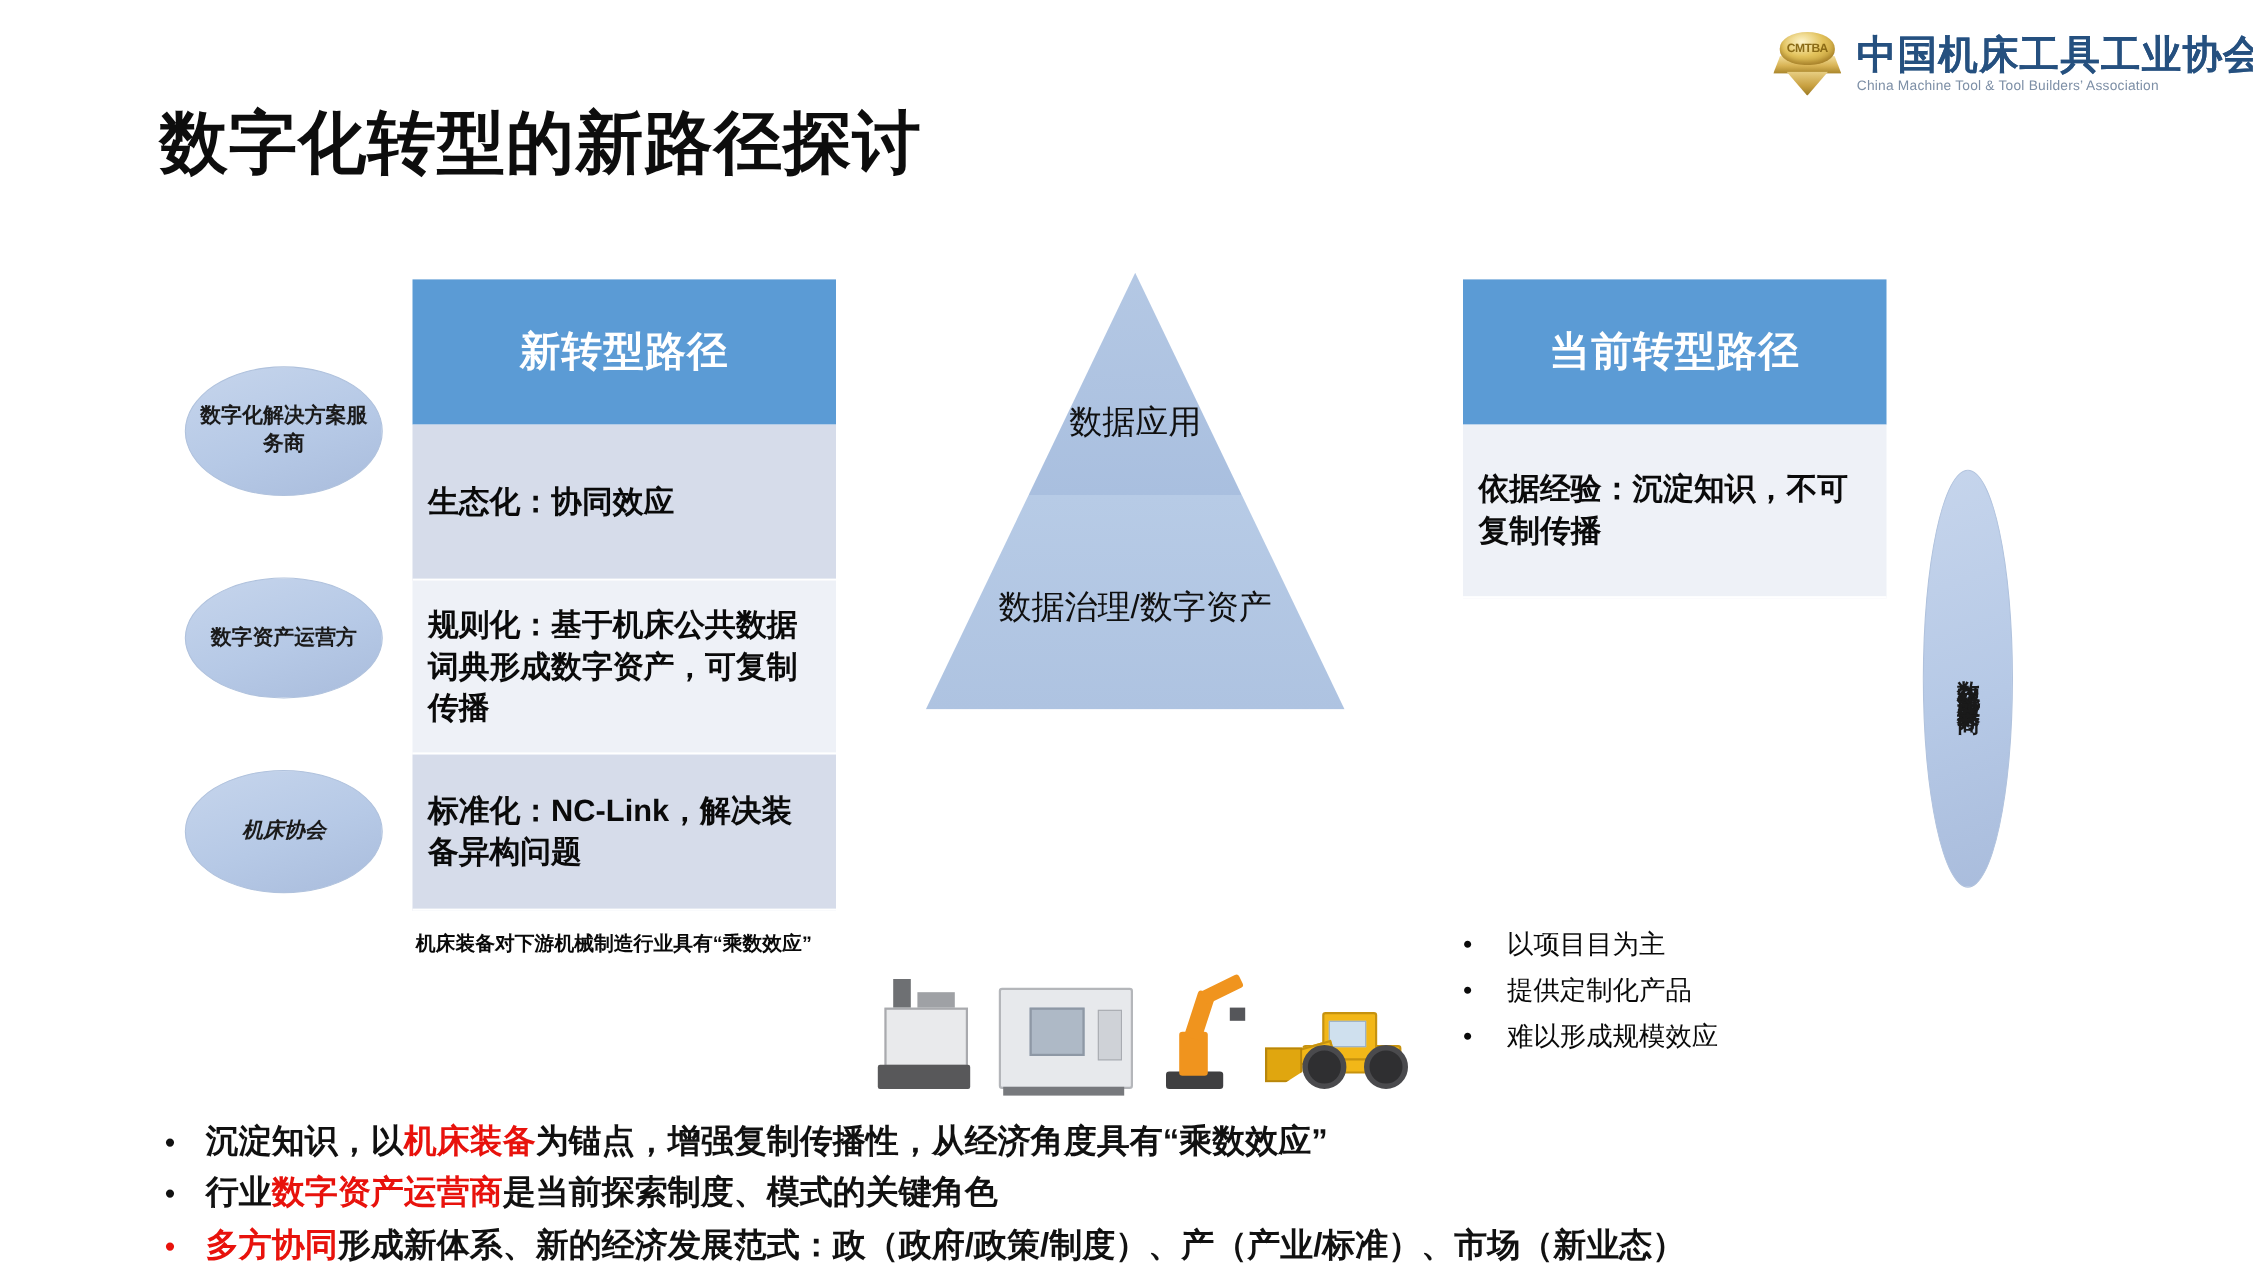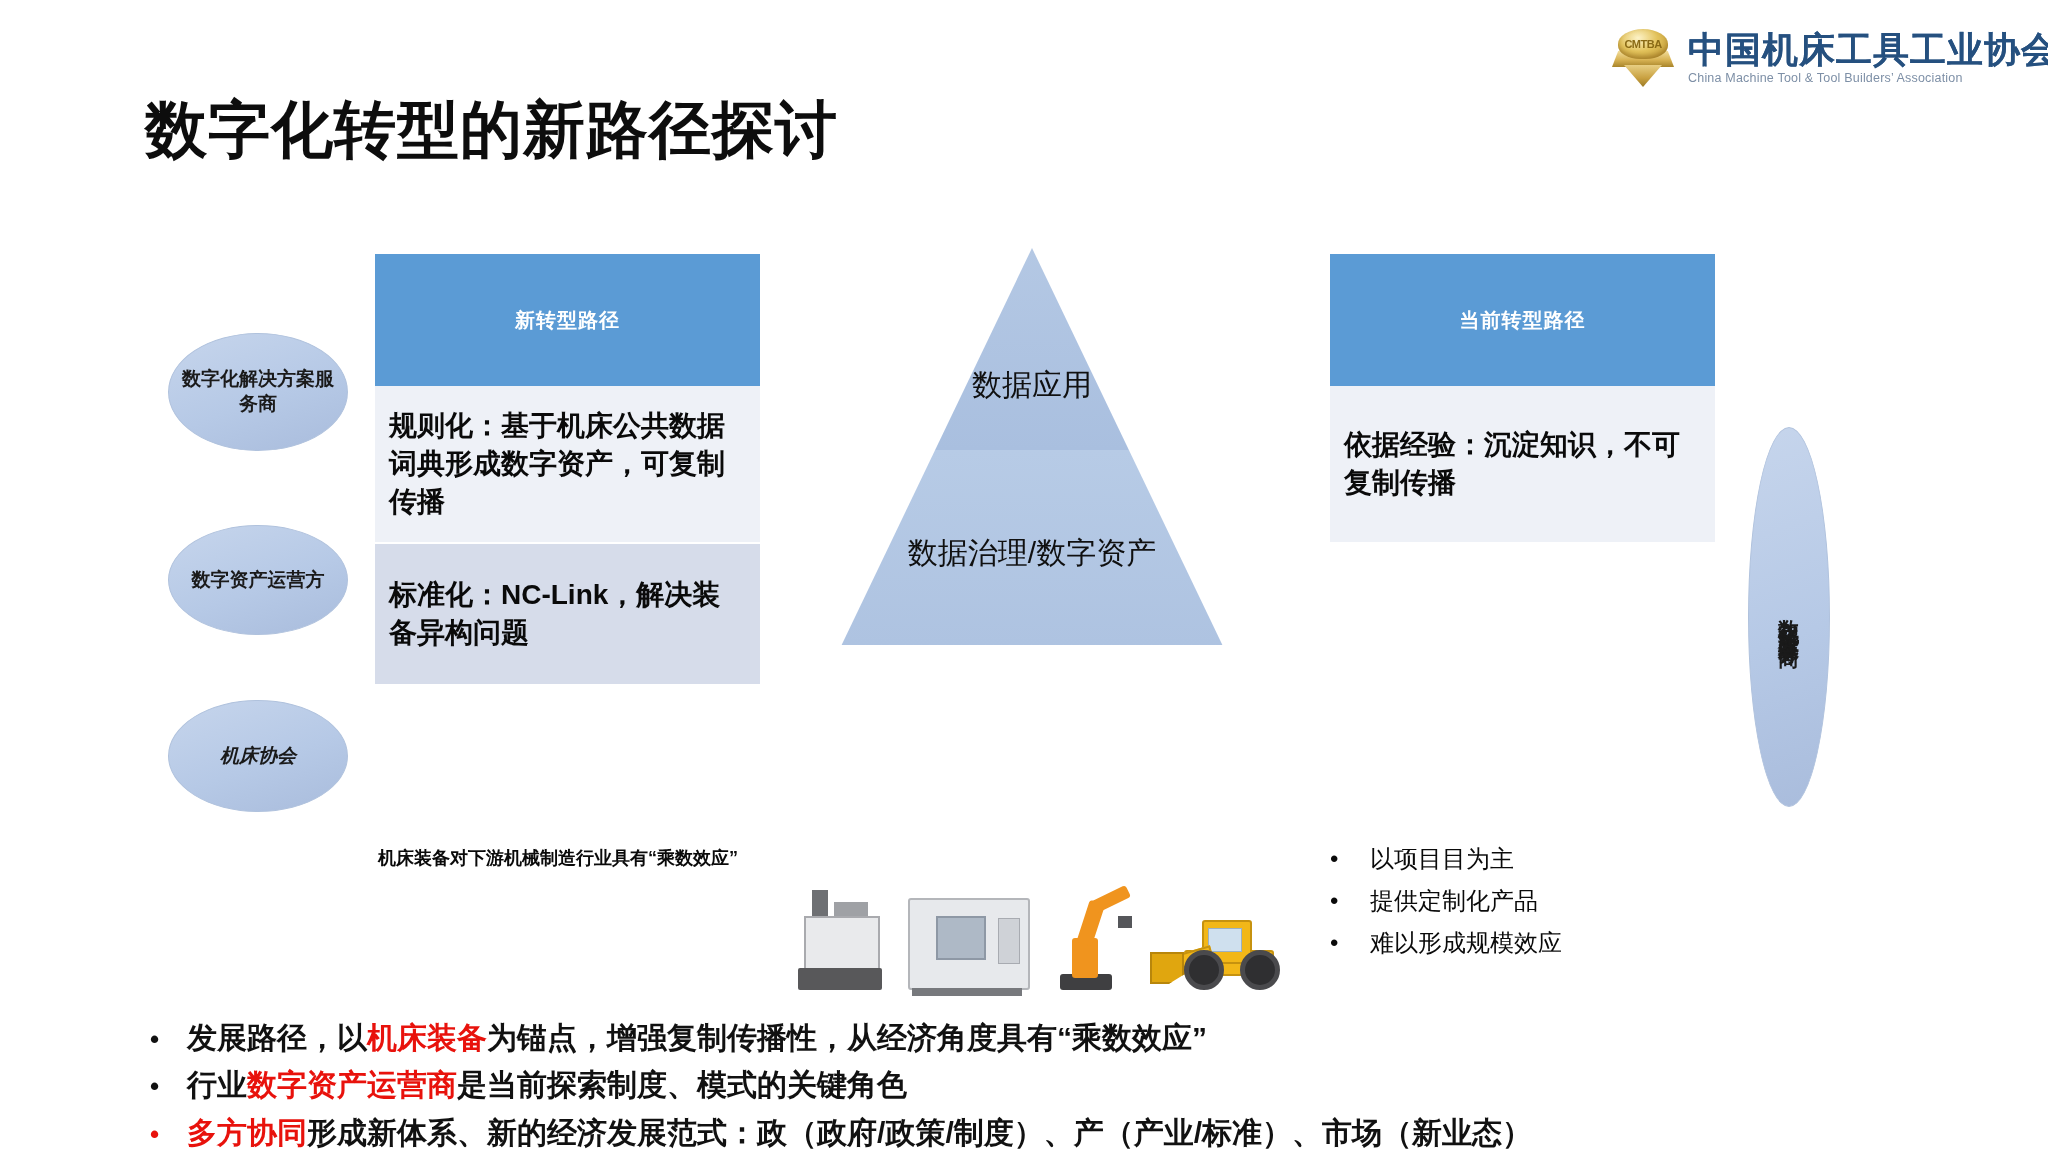--- a/index.html
+++ b/index.html
@@ -109,21 +109,21 @@
     position: absolute;
     width: 385px;
   }
   #left-col  { left: 375px; top: 254px; }
   #right-col { left: 1330px; top: 254px; }
 
   .col-header {
     height: 132px;
     background: #5B9BD5;
     color: #ffffff;
-    font-size: 20px;
+    font-size: 37px;
     font-weight: bold;
     display: flex;
     align-items: center;
     justify-content: center;
     letter-spacing: 1px;
   }
   .col-row {
     box-sizing: border-box;
     padding: 0 14px;
     display: flex;
@@ -347,20 +347,21 @@
 </div>
 <div class="ellipse" id="ell-2">
   <span>数字资产运营方</span>
 </div>
 <div class="ellipse" id="ell-3">
   <span>机床协会</span>
 </div>
 
 <div class="path-col" id="left-col">
   <div class="col-header">新转型路径</div>
+  <div class="col-row shade-a row-h1">生态化：协同效应</div>
   <div class="col-row shade-b row-h2">规则化：基于机床公共数据词典形成数字资产，可复制传播</div>
   <div class="col-row shade-a row-h3">标准化：NC-Link，解决装备异构问题</div>
 </div>
 <div id="left-note">机床装备对下游机械制造行业具有“乘数效应”</div>
 
 <div id="pyramid">
   <div class="pyr-layer" id="pyr-top">
     <span class="pyr-label">数据应用</span>
   </div>
   <div class="pyr-layer" id="pyr-mid">
@@ -420,21 +421,21 @@
 </div>
 
 <div id="ell-right">
   <span class="vtext">数字化解决方案服务商</span>
 </div>
 
 <div id="bottom-bullets">
   <div class="bb">
     <span class="bdot">•</span>
     <span>
-      <span>发展路径，以</span><span class="hl">机床装备</span><span>为锚点，增强复制传播性，从经济角度具有“乘数效应”</span>
+      <span>沉淀知识，以</span><span class="hl">机床装备</span><span>为锚点，增强复制传播性，从经济角度具有“乘数效应”</span>
     </span>
   </div>
   <div class="bb">
     <span class="bdot">•</span>
     <span>
       <span>行业</span><span class="hl">数字资产运营商</span><span>是当前探索制度、模式的关键角色</span>
     </span>
   </div>
   <div class="bb red-line">
     <span class="bdot">•</span>

